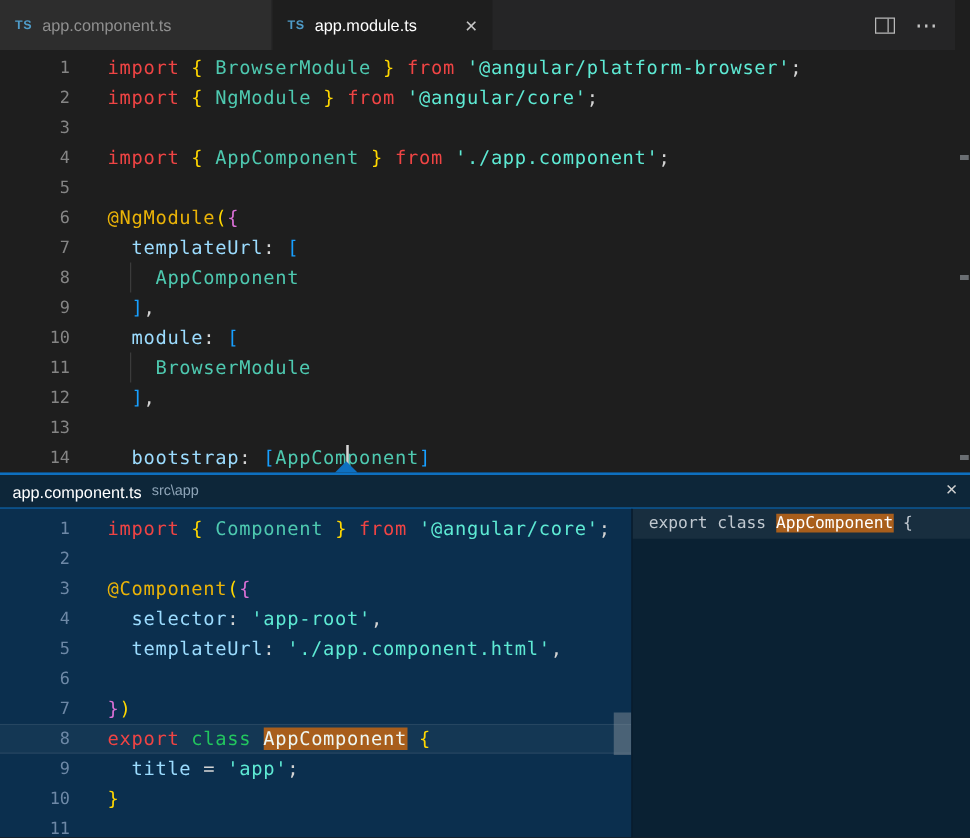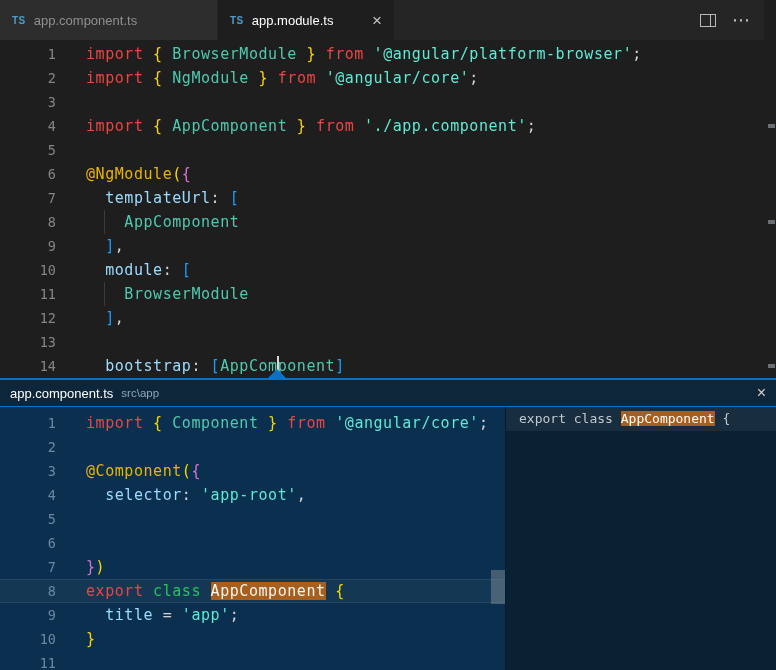--- a/index.html
+++ b/index.html
@@ -99,21 +99,21 @@
       <span class="peek-path">src\app</span>
       <span class="peek-close">×</span>
     </div>
     <div class="peek-body">
       <div class="peek-editor" id="peek-editor">
         <div class="peek-scrollthumb"></div>
       <div class="line"><span class="ln">1</span><span class="code"><span class="tk-kw">import</span><span class="tk-pl"> </span><span class="tk-b1">{</span><span class="tk-pl"> </span><span class="tk-ty">Component</span><span class="tk-pl"> </span><span class="tk-b1">}</span><span class="tk-pl"> </span><span class="tk-kw">from</span><span class="tk-pl"> </span><span class="tk-st">'@angular/core'</span><span class="tk-pl">;</span></span></div>
           <div class="line"><span class="ln">2</span><span class="code"></span></div>
           <div class="line"><span class="ln">3</span><span class="code"><span class="tk-de">@Component</span><span class="tk-b1">(</span><span class="tk-b2">{</span></span></div>
           <div class="line"><span class="ln">4</span><span class="code"><span class="tk-pl">  </span><span class="tk-pr">selector</span><span class="tk-pl">: </span><span class="tk-st">'app-root'</span><span class="tk-pl">,</span></span></div>
-          <div class="line"><span class="ln">5</span></div>
+          <div class="line"><span class="ln">5</span><span class="code"><span class="tk-pl">  </span><span class="tk-pr">templateUrl</span><span class="tk-pl">: </span><span class="tk-st">'./app.component.html'</span><span class="tk-pl">,</span></span></div>
           <div class="line"><span class="ln">6</span></div>
           <div class="line"><span class="ln">7</span><span class="code"><span class="tk-b2">}</span><span class="tk-b1">)</span></span></div>
           <div class="line current"><span class="ln">8</span><span class="code"><span class="tk-kw">export</span><span class="tk-pl"> </span><span class="tk-kb">class</span><span class="tk-pl"> </span><span class="tk-tyhl">AppComponent</span><span class="tk-pl"> </span><span class="tk-b1">{</span></span></div>
           <div class="line"><span class="ln">9</span><span class="code"><span class="tk-pl">  </span><span class="tk-pr">title</span><span class="tk-pl"> = </span><span class="tk-st">'app'</span><span class="tk-pl">;</span></span></div>
           <div class="line"><span class="ln">10</span><span class="code"><span class="tk-b1">}</span></span></div>
           <div class="line"><span class="ln">11</span><span class="code"></span></div>
         </div>
       <div class="peek-results" id="peek-results">
           <div class="ref-item"><span class="tk-res">export class </span><span class="tk-reshl">AppComponent</span><span class="tk-res"> {</span></div>
         </div>

